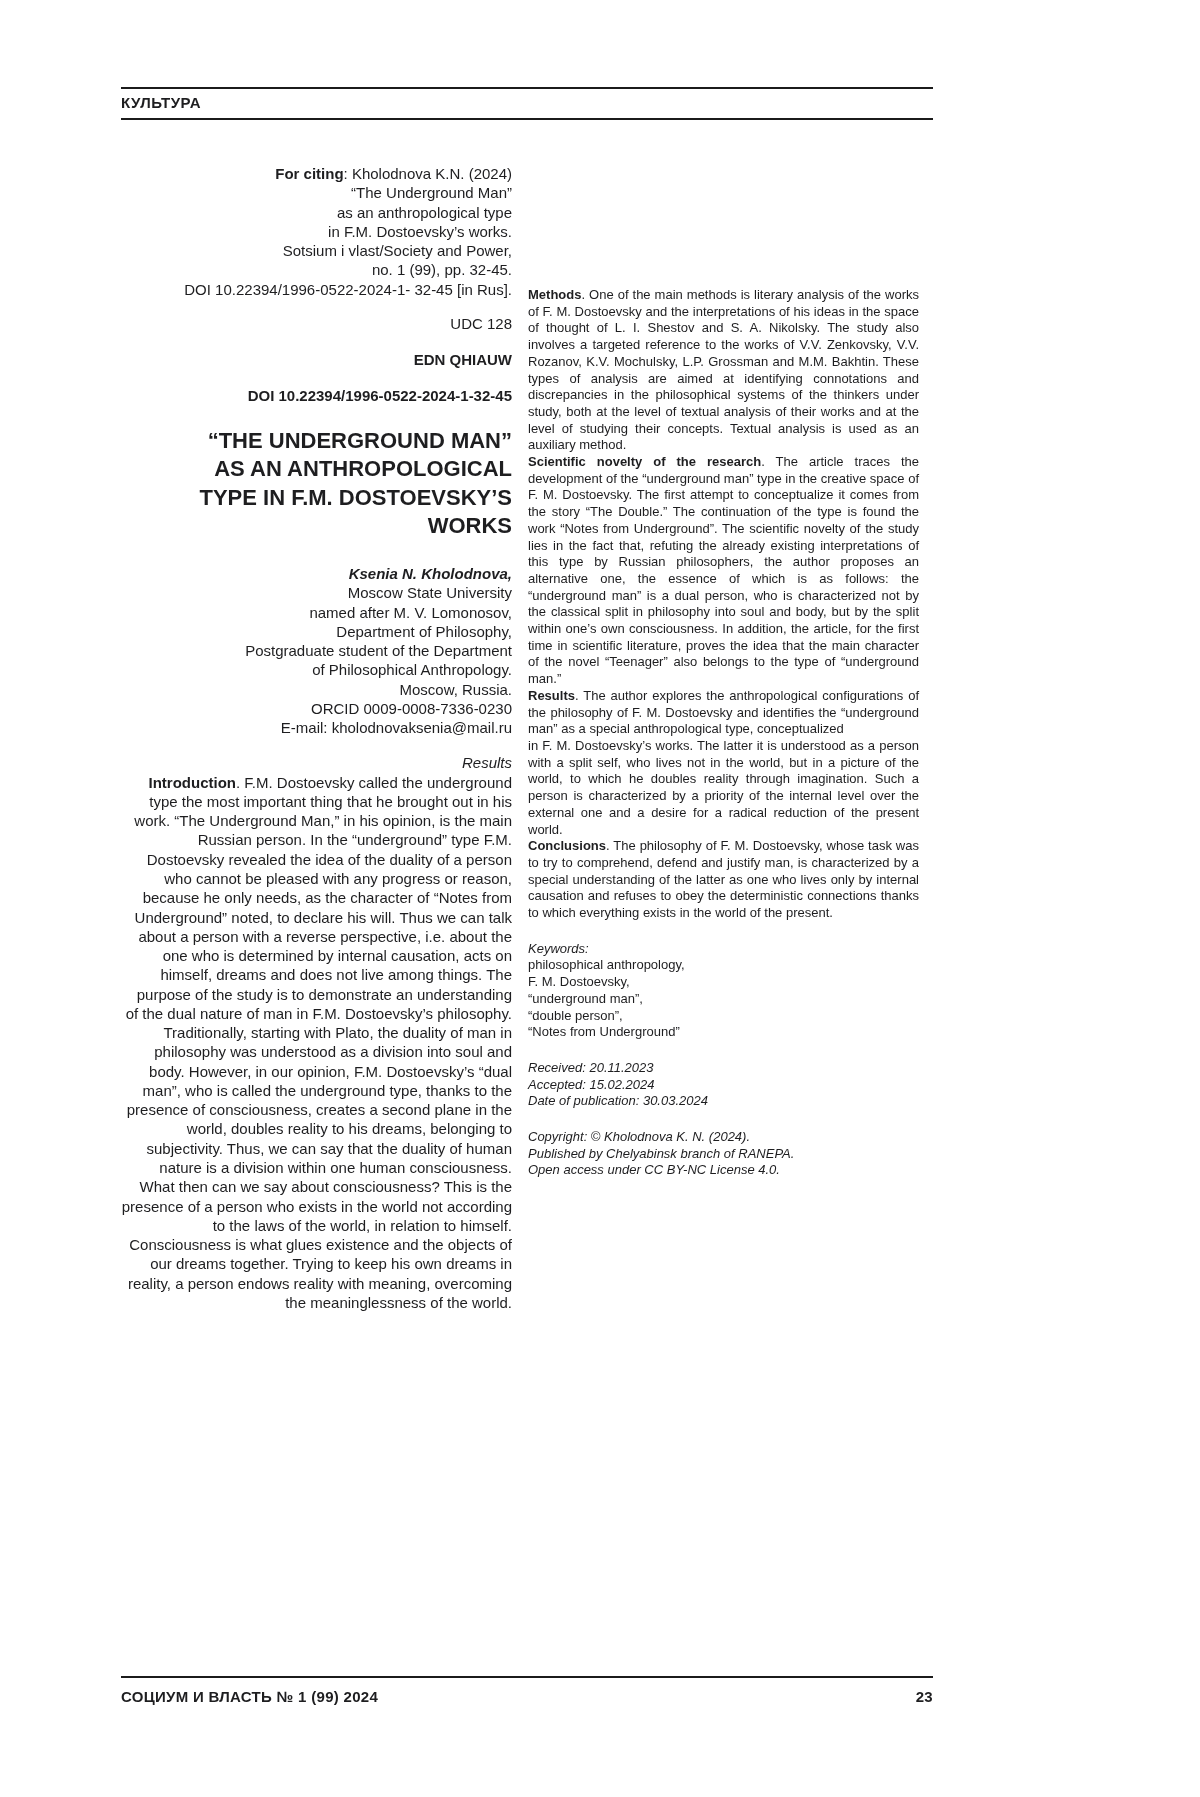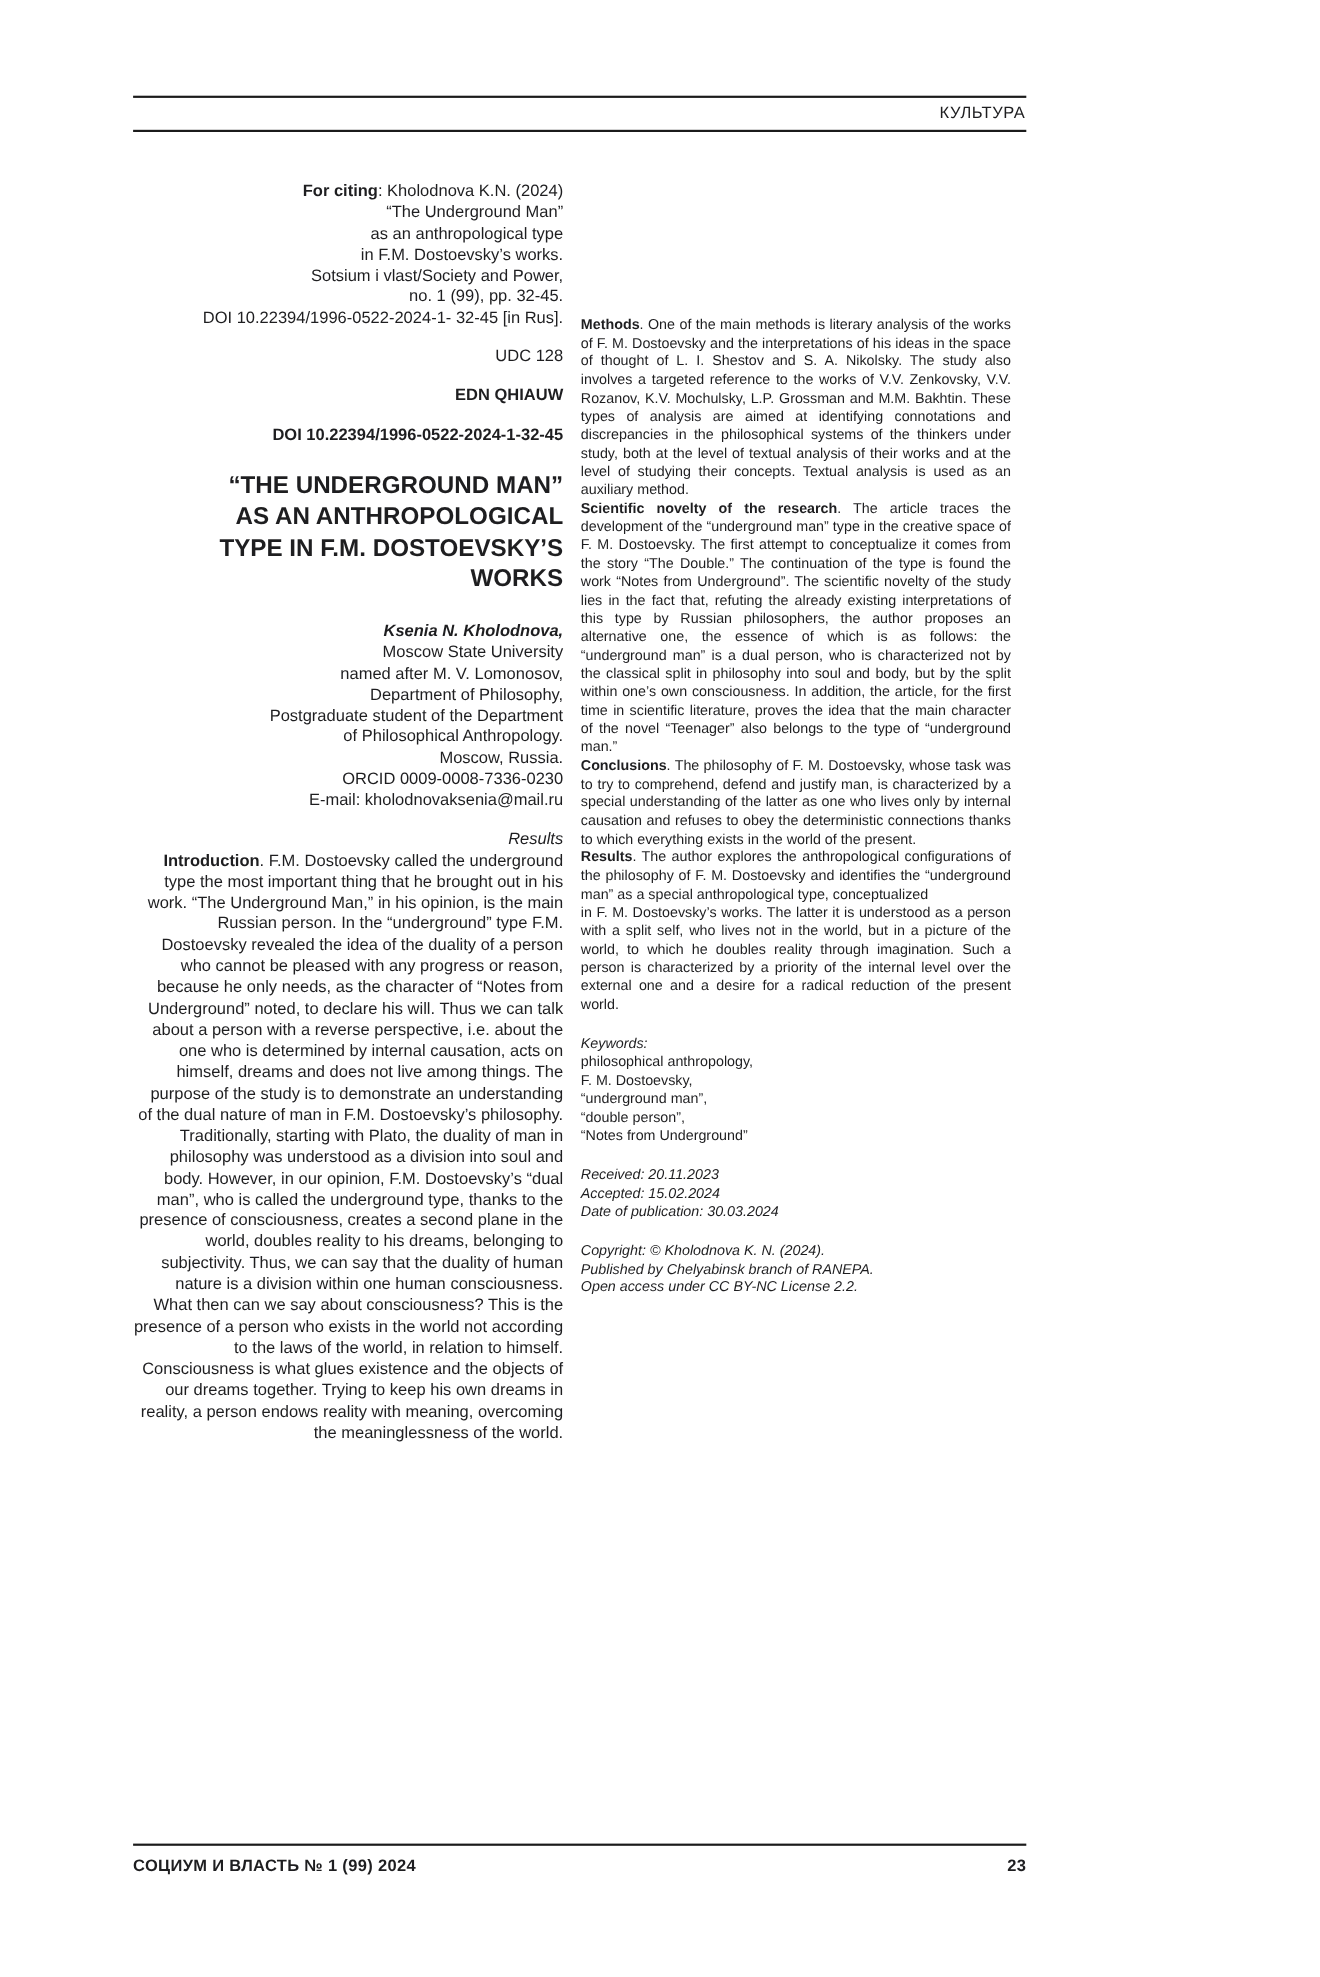--- a/index.html
+++ b/index.html
@@ -8,21 +8,21 @@
     height: 1797px;
     background: #ffffff;
     color: #1e1e20;
     font-family: "Liberation Sans", sans-serif;
     position: relative;
     overflow: hidden;
   }
   .page { position: absolute; left: 121px; top: 0; width: 812px; }
   .rule { border-top: 2px solid #1b1b1b; height: 0; }
   .header { padding-top: 87px; }
-  .rubric { text-align: right; font-weight: 400; font-size: 15px; letter-spacing: 0.5px; padding: 5px 1px 7px 0; }
+  .rubric { font-weight: 700; font-size: 15px; letter-spacing: 0.5px; padding: 5px 1px 7px 0; }
   .columns { display: flex; gap: 16px; margin-top: 44px; align-items: flex-start; }
   .col-left { width: 391px; text-align: right; font-size: 15px; line-height: 1.285; }
   .col-right { width: 391px; padding-top: 123px; font-size: 13px; line-height: 1.285; }
   .pre { white-space: pre-line; }
   .citation-first b { font-weight: 700; }
   .udc { margin-top: 15px; }
   .edn { margin-top: 17px; font-weight: 700; }
   .doi { margin-top: 17px; font-weight: 700; }
   .article-title { margin-top: 21px; font-size: 22px; line-height: 1.3; font-weight: 700; white-space: pre-line; }
   .author-name { margin-top: 23px; font-weight: 700; font-style: italic; text-align: right; }
@@ -77,40 +77,40 @@
 Moscow, Russia.
 ORCID 0009-0008-7336-0230
 E-mail: kholodnovaksenia@mail.ru</div>
       <div class="abstract-heading">Results</div>
       <div class="intro"><b>Introduction</b><span>. F.M. Dostoevsky called the underground type the most important thing that he brought out in his work. “The Underground Man,” in his opinion, is the main Russian person. In the “underground” type F.M. Dostoevsky revealed the idea of the duality of a person who cannot be pleased with any progress or reason, because he only needs, as the character of “Notes from Underground” noted, to declare his will. Thus we can talk about a person with a reverse perspective, i.e. about the one who is determined by internal causation, acts on himself, dreams and does not live among things. The purpose of the study is to demonstrate an understanding of the dual nature of man in F.M. Dostoevsky’s philosophy. Traditionally, starting with Plato, the duality of man in philosophy was understood as a division into soul and body. However, in our opinion, F.M. Dostoevsky’s “dual man”, who is called the underground type, thanks to the presence of consciousness, creates a second plane in the world, doubles reality to his dreams, belonging to subjectivity. Thus, we can say that the duality of human nature is a division within one human consciousness. What then can we say about consciousness? This is the presence of a person who exists in the world not according to the laws of the world, in relation to himself. Consciousness is what glues existence and the objects of our dreams together. Trying to keep his own dreams in reality, a person endows reality with meaning, overcoming the meaninglessness of the world.</span></div>
     </div>
 
     <div class="col-right">
       <p class="sec"><b>Methods</b><span>. One of the main methods is literary analysis of the works of F. M. Dostoevsky and the interpretations of his ideas in the space of thought of L. I. Shestov and S. A. Nikolsky. The study also involves a targeted reference to the works of V.V. Zenkovsky, V.V. Rozanov, K.V. Mochulsky, L.P. Grossman and M.M. Bakhtin. These types of analysis are aimed at identifying connotations and discrepancies in the philosophical systems of the thinkers under study, both at the level of textual analysis of their works and at the level of studying their concepts. Textual analysis is used as an auxiliary method.</span></p>
       <p class="sec"><b>Scientific novelty of the research</b><span>. The article traces the development of the “underground man” type in the creative space of F. M. Dostoevsky. The first attempt to conceptualize it comes from the story “The Double.” The continuation of the type is found the work “Notes from Underground”. The scientific novelty of the study lies in the fact that, refuting the already existing interpretations of this type by Russian philosophers, the author proposes an alternative one, the essence of which is as follows: the “underground man” is a dual person, who is characterized not by the classical split in philosophy into soul and body, but by the split within one’s own consciousness. In addition, the article, for the first time in scientific literature, proves the idea that the main character of the novel “Teenager” also belongs to the type of “underground man.”</span></p>
-      <p class="sec"><b>Conclusions</b><span>. The philosophy of F. M. Dostoevsky, whose task was to try to comprehend, defend and justify man, is characterized by a special understanding of the latter as one who lives only by internal causation and refuses to obey the deterministic connections thanks to which everything exists in the world of the present.</span></p>
       <p class="sec"><b>Results</b><span>. The author explores the anthropological configurations of the philosophy of F. M. Dostoevsky and identifies the “underground man” as a special anthropological type, conceptualized
 in F. M. Dostoevsky’s works. The latter it is understood as a person with a split self, who lives not in the world, but in a picture of the world, to which he doubles reality through imagination. Such a person is characterized by a priority of the internal level over the external one and a desire for a radical reduction of the present world.</span></p>
+      <p class="sec"><b>Conclusions</b><span>. The philosophy of F. M. Dostoevsky, whose task was to try to comprehend, defend and justify man, is characterized by a special understanding of the latter as one who lives only by internal causation and refuses to obey the deterministic connections thanks to which everything exists in the world of the present.</span></p>
 
       <div class="keywords">
         <div class="kw-label">Keywords:</div>
         <div class="pre">philosophical anthropology,
 F. M. Dostoevsky,
 “underground man”,
 “double person”,
 “Notes from Underground”</div>
       </div>
 
       <div class="dates pre">Received: 20.11.2023
 Accepted: 15.02.2024
 Date of publication: 30.03.2024</div>
 
       <div class="copyright pre">Copyright: © Kholodnova K. N. (2024).
 Published by Chelyabinsk branch of RANEPA.
-Open access under CC BY-NC License 2.2.</div>
+Open access under CC BY-NC License 4.0.</div>
     </div>
 
   </div>
 
 </div>
 
 <div class="footer">
   <div class="rule"></div>
   <div class="footer-row">
     <span>СОЦИУМ И ВЛАСТЬ № 1 (99) 2024</span>

